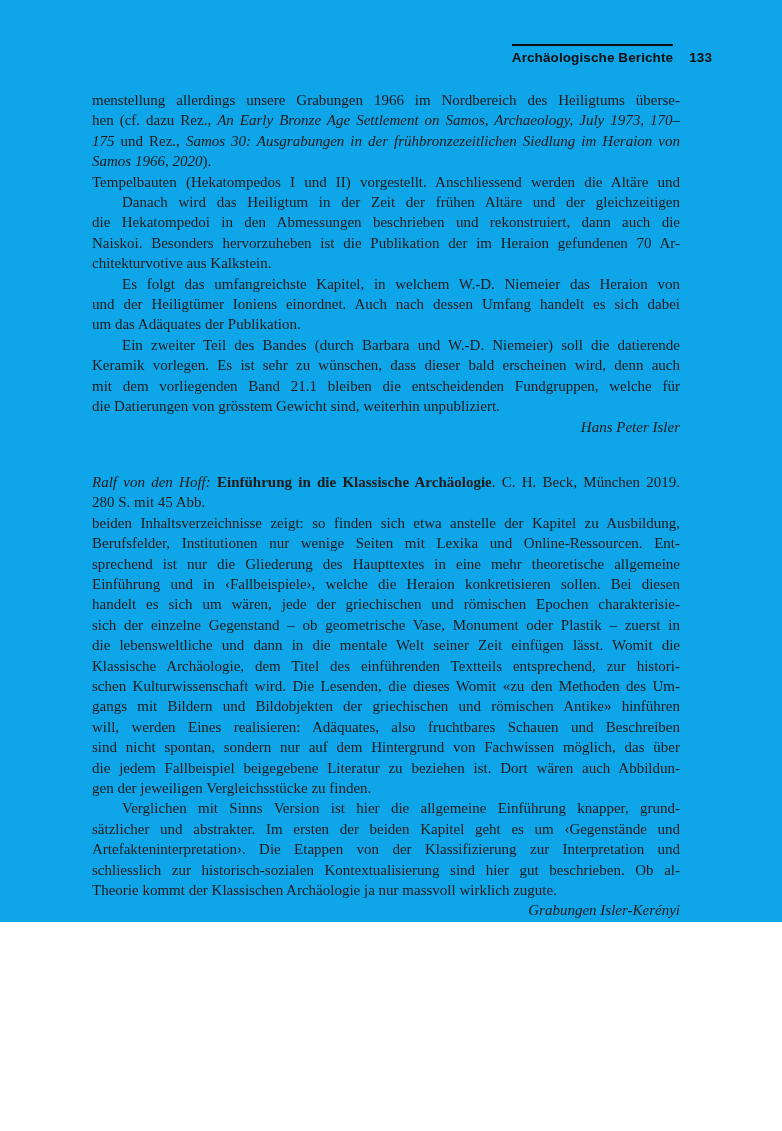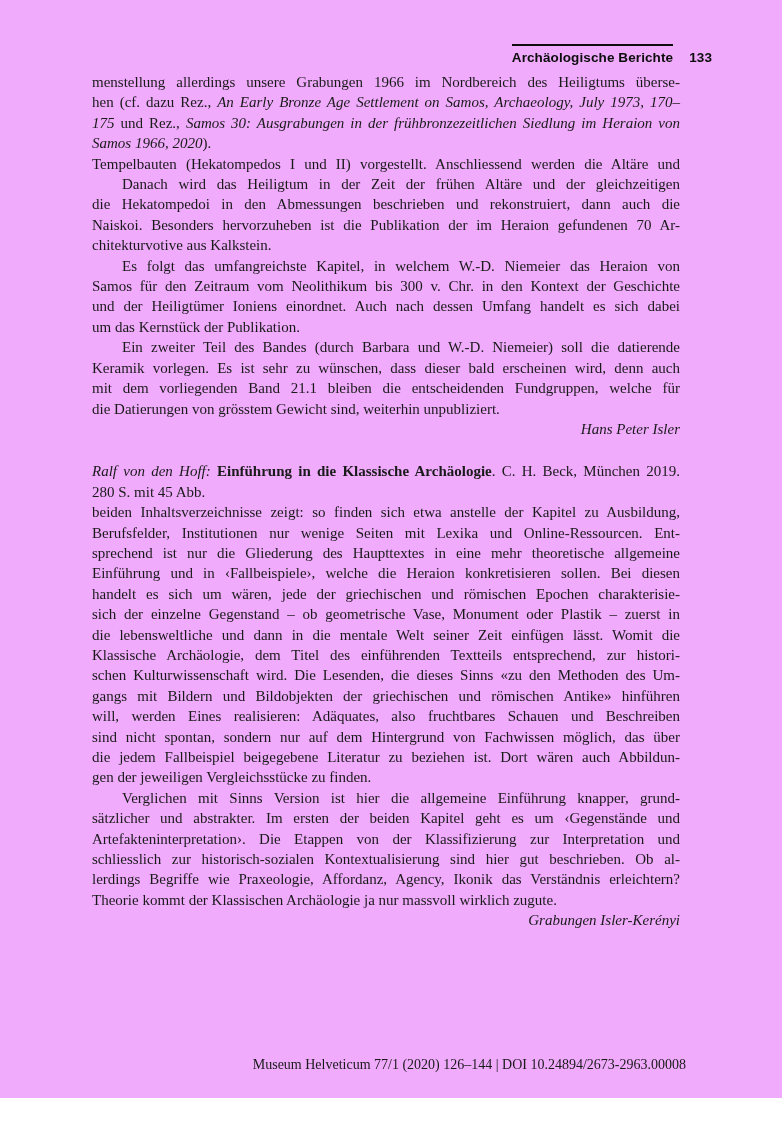--- a/index.html
+++ b/index.html
@@ -1,20 +1,20 @@
 <!DOCTYPE html>
 <html><head>
 <meta charset="utf-8">
 <style>
   html, body { margin: 0; padding: 0; background: #ffffff; }
   .page {
     position: relative;
     width: 782px;
-    height: 1098px;
-    background: #f0abfc;
+    height: 922px;
+    background: #0ea5e9;
     overflow: hidden;
     color: #1a1a1a;
   }
 
   
   .running-head {
     position: absolute;
     top: 44px;
     right: 70px;
     display: flex;
@@ -28,38 +28,38 @@
   }
   .head-title {
     display: inline-block;
     border-top: 2.5px solid #0d0d0d;
     padding-top: 4px;
   }
 
   
   .text-column {
     position: absolute;
-    top: 72px;
+    top: 90px;
     left: 92px;
     width: 588px;
     font-family: "Liberation Serif", serif;
     font-size: 15px;
     line-height: 20.4px;
     color: #1a1a1a;
   }
   .para { margin: 0; }
   .line {
     text-align: justify;
     text-align-last: justify;
   }
   .line.last { text-align-last: left; }
   .line.indent { text-indent: 30px; }
   .para.signature .line,
   .para.signature .line.last { text-align: right; text-align-last: right; }
-  .para.heading { margin-top: 22px; }
+  .para.heading { margin-top: 35px; }
   .i { font-style: italic; }
   .b { font-weight: bold; }
 
   
   .footer-citation {
     position: absolute;
     top: 1055px;
     right: 96px;
     font-family: "Liberation Serif", serif;
     font-size: 14px;
@@ -86,23 +86,22 @@
       </div>
       <div class="para body">
         <div class="line"><span>Tempelbauten (Hekatompedos I und II) vorgestellt. Anschliessend werden die Altäre und</span></div>
         <div class="line indent"><span>Danach wird das Heiligtum in der Zeit der frühen Altäre und der gleichzeitigen</span></div>
         <div class="line"><span>die Hekatompedoi in den Abmessungen beschrieben und rekonstruiert, dann auch die</span></div>
         <div class="line"><span>Naiskoi. Besonders hervorzuheben ist die Publikation der im Heraion gefundenen 70 Ar-</span></div>
         <div class="line last"><span>chitekturvotive aus Kalkstein.</span></div>
       </div>
       <div class="para body">
         <div class="line indent"><span>Es folgt das umfangreichste Kapitel, in welchem W.-D. Niemeier das Heraion von</span></div>
-        <div class="line"><span>Samos für den Zeitraum vom Neolithikum bis 300 v. Chr. in den Kontext der Geschichte</span></div>
         <div class="line"><span>und der Heiligtümer Ioniens einordnet. Auch nach dessen Umfang handelt es sich dabei</span></div>
-        <div class="line last"><span>um das Kernstück der Publikation.</span></div>
+        <div class="line last"><span>um das Adäquates der Publikation.</span></div>
       </div>
       <div class="para body">
         <div class="line indent"><span>Ein zweiter Teil des Bandes (durch Barbara und W.-D. Niemeier) soll die datierende</span></div>
         <div class="line"><span>Keramik vorlegen. Es ist sehr zu wünschen, dass dieser bald erscheinen wird, denn auch</span></div>
         <div class="line"><span>mit dem vorliegenden Band 21.1 bleiben die entscheidenden Fundgruppen, welche für</span></div>
         <div class="line last"><span>die Datierungen von grösstem Gewicht sind, weiterhin unpubliziert.</span></div>
       </div>
       <div class="para signature">
         <div class="line last"><span class="i">Hans Peter Isler</span></div>
       </div>
@@ -112,33 +111,32 @@
       </div>
       <div class="para body">
         <div class="line"><span>beiden Inhaltsverzeichnisse zeigt: so finden sich etwa anstelle der Kapitel zu Ausbildung,</span></div>
         <div class="line"><span>Berufsfelder, Institutionen nur wenige Seiten mit Lexika und Online-Ressourcen. Ent-</span></div>
         <div class="line"><span>sprechend ist nur die Gliederung des Haupttextes in eine mehr theoretische allgemeine</span></div>
         <div class="line"><span>Einführung und in ‹Fallbeispiele›, welche die Heraion konkretisieren sollen. Bei diesen</span></div>
         <div class="line"><span>handelt es sich um wären, jede der griechischen und römischen Epochen charakterisie-</span></div>
         <div class="line"><span>sich der einzelne Gegenstand – ob geometrische Vase, Monument oder Plastik – zuerst in</span></div>
         <div class="line"><span>die lebensweltliche und dann in die mentale Welt seiner Zeit einfügen lässt. Womit die</span></div>
         <div class="line"><span>Klassische Archäologie, dem Titel des einführenden Textteils entsprechend, zur histori-</span></div>
-        <div class="line"><span>schen Kulturwissenschaft wird. Die Lesenden, die dieses Sinns «zu den Methoden des Um-</span></div>
+        <div class="line"><span>schen Kulturwissenschaft wird. Die Lesenden, die dieses Womit «zu den Methoden des Um-</span></div>
         <div class="line"><span>gangs mit Bildern und Bildobjekten der griechischen und römischen Antike» hinführen</span></div>
         <div class="line"><span>will, werden Eines realisieren: Adäquates, also fruchtbares Schauen und Beschreiben</span></div>
         <div class="line"><span>sind nicht spontan, sondern nur auf dem Hintergrund von Fachwissen möglich, das über</span></div>
         <div class="line"><span>die jedem Fallbeispiel beigegebene Literatur zu beziehen ist. Dort wären auch Abbildun-</span></div>
         <div class="line last"><span>gen der jeweiligen Vergleichsstücke zu finden.</span></div>
       </div>
       <div class="para body">
         <div class="line indent"><span>Verglichen mit Sinns Version ist hier die allgemeine Einführung knapper, grund-</span></div>
         <div class="line"><span>sätzlicher und abstrakter. Im ersten der beiden Kapitel geht es um ‹Gegenstände und</span></div>
         <div class="line"><span>Artefakteninterpretation›. Die Etappen von der Klassifizierung zur Interpretation und</span></div>
         <div class="line"><span>schliesslich zur historisch-sozialen Kontextualisierung sind hier gut beschrieben. Ob al-</span></div>
-        <div class="line"><span>lerdings Begriffe wie Praxeologie, Affordanz, Agency, Ikonik das Verständnis erleichtern?</span></div>
         <div class="line last"><span>Theorie kommt der Klassischen Archäologie ja nur massvoll wirklich zugute.</span></div>
       </div>
       <div class="para signature">
         <div class="line last"><span class="i">Grabungen Isler-Kerényi</span></div>
       </div>
     </div>
 
   <div class="footer-citation">Museum Helveticum 77/1 (2020) 126–144 | DOI 10.24894/2673-2963.00008</div>
 </div>
 

